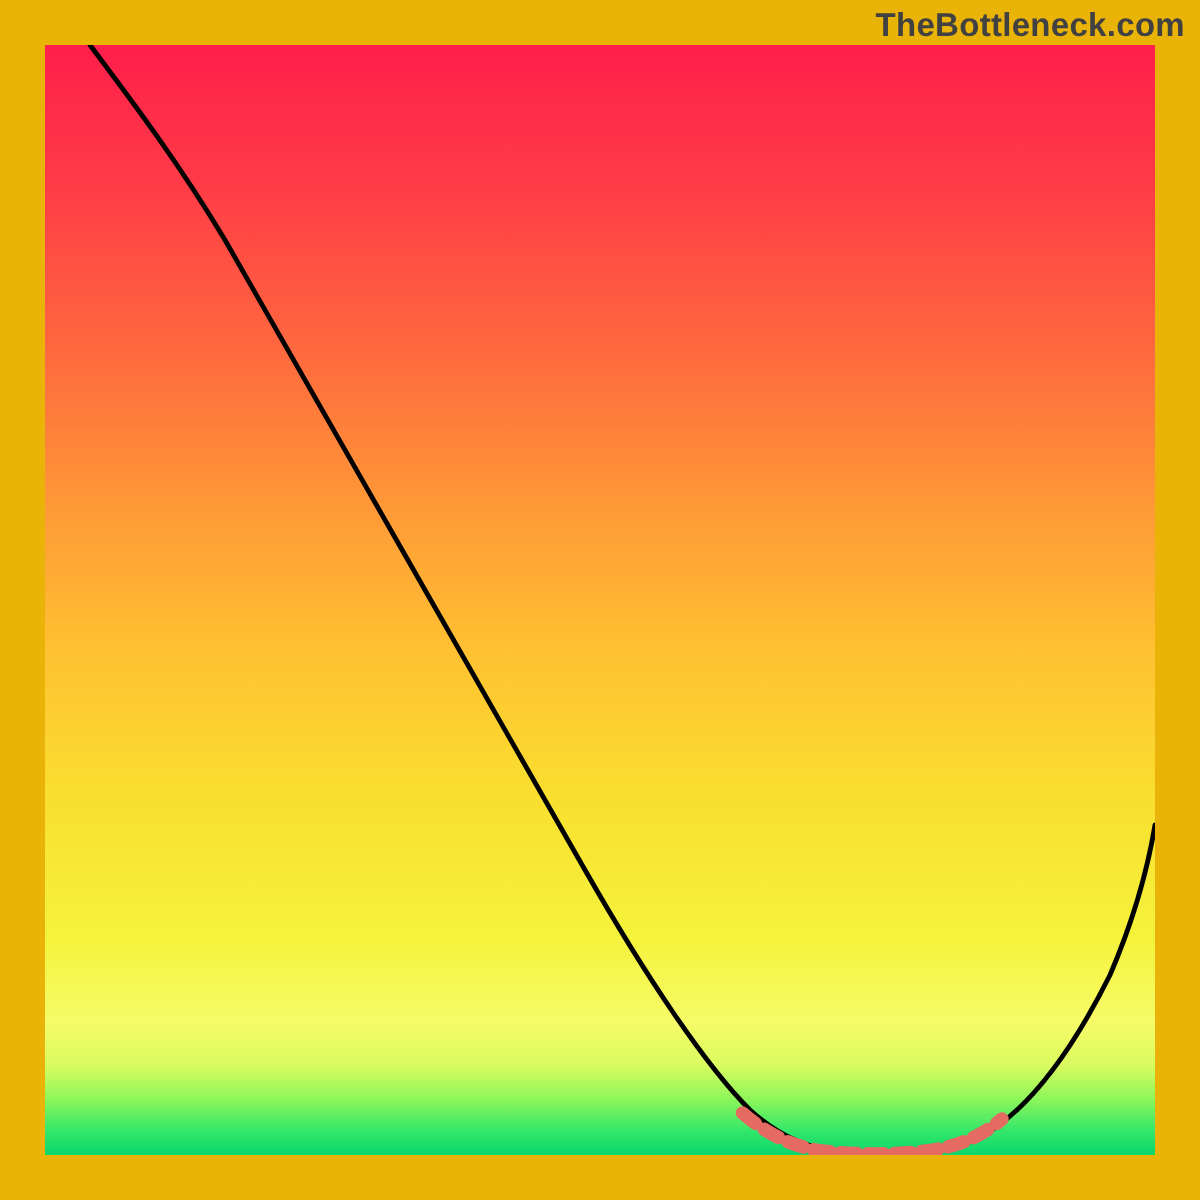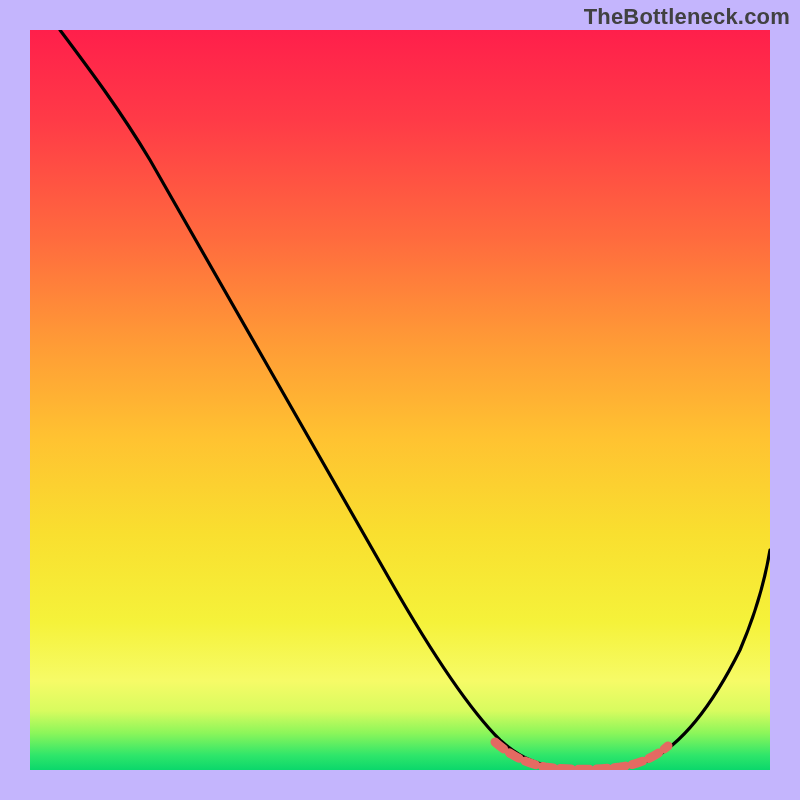--- a/index.html
+++ b/index.html
@@ -8,21 +8,21 @@
     background: #000;
     width: 800px;
     height: 800px;
     overflow: hidden;
     font-family: Arial, Helvetica, sans-serif;
   }
   .frame {
     position: relative;
     width: 800px;
     height: 800px;
-    background: #c4b5fd;
+    background: #eab308;
   }
   .watermark {
     position: absolute;
     top: 4px;
     right: 10px;
     color: #414141;
     font-size: 22px;
     font-weight: 600;
     z-index: 10;
     letter-spacing: 0.2px;

